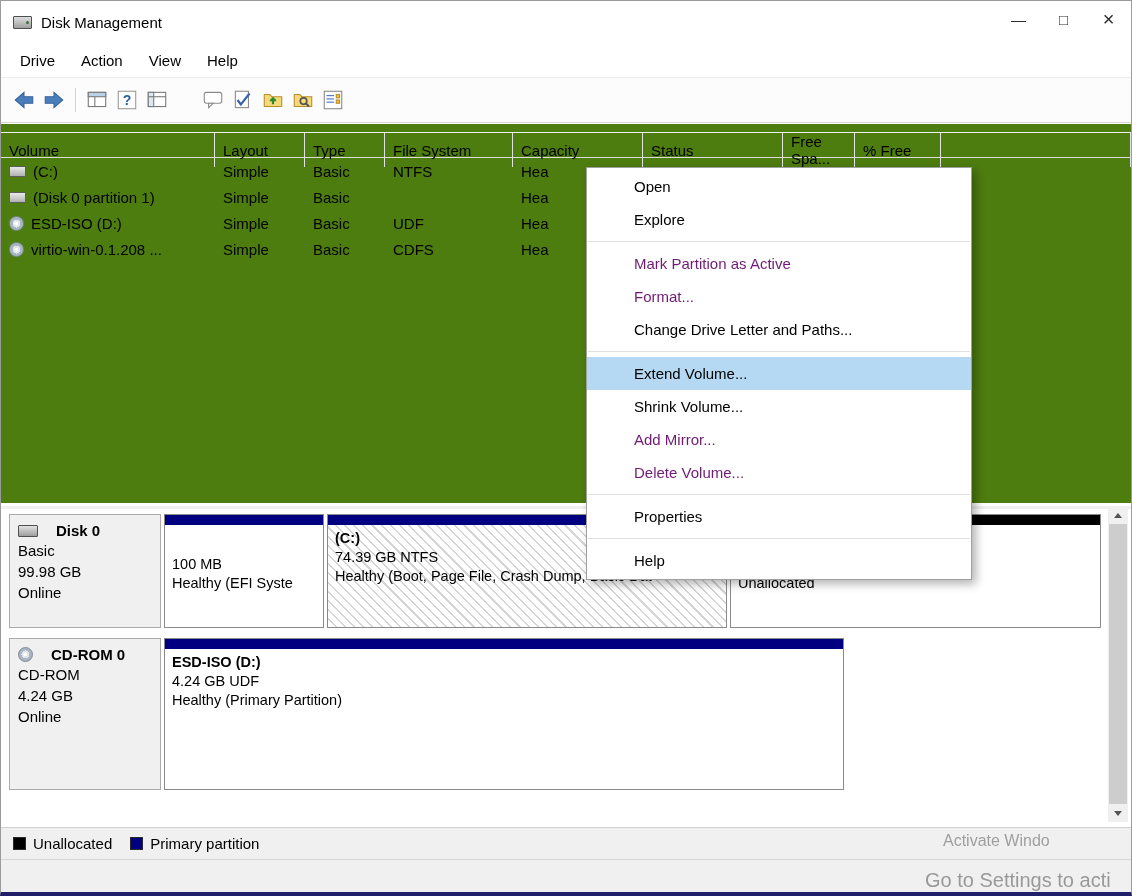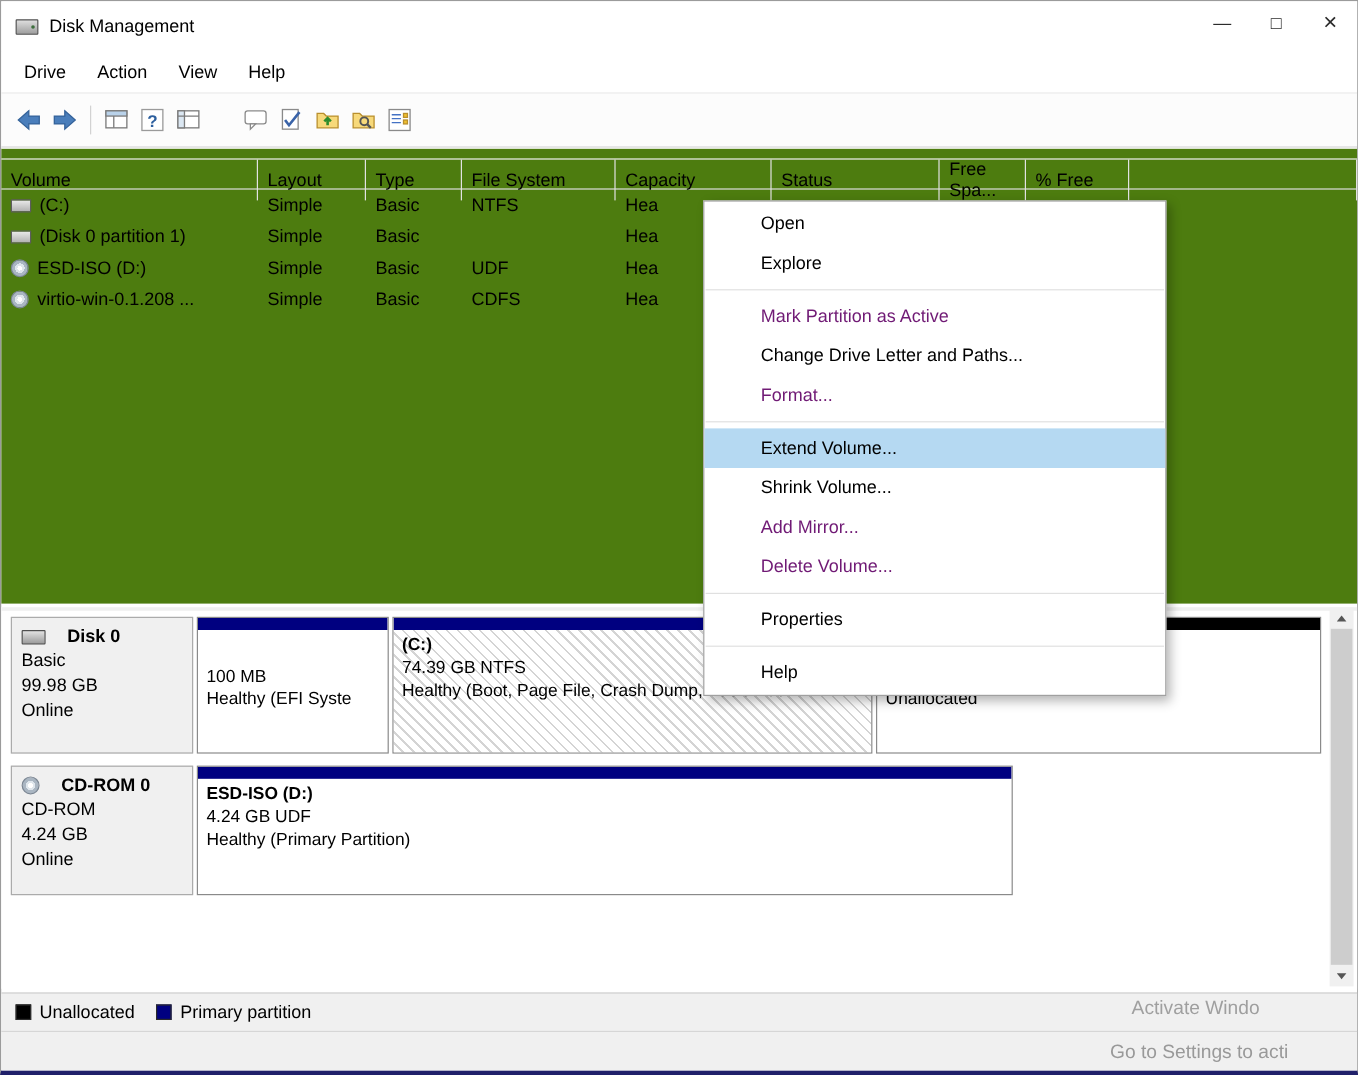--- a/index.html
+++ b/index.html
@@ -78,21 +78,21 @@
   .sb-thumb { position:absolute; top:18px; left:1px; right:1px; bottom:18px; background:#cdcdcd; }
 
   
   .legend-bar { position:absolute; left:0; top:826px; width:100%; height:32px; background:#f0f0f0;
                 border-top:1px solid #cfcfcf; display:flex; align-items:center; padding-left:12px; }
   .swatch { width:13px; height:13px; border:1px solid #2a2a2a; margin-right:7px; flex:none; }
   .swatch.black { background:#000000; }
   .swatch.navy { background:#000080; margin-left:18px; }
   .status-bar { position:absolute; left:0; top:858px; width:100%; height:34px; background:#f0f0f0; border-top:1px solid #d6d6d6; }
   .watermark1 { position:absolute; top:831px; left:942px; font-size:16px; color:#9f9f9f; white-space:nowrap; z-index:60; }
-  .watermark2 { position:absolute; top:868px; left:924px; font-size:16px; color:#999999; white-space:nowrap; z-index:60; }
+  .watermark2 { position:absolute; top:868px; left:924px; font-size:20px; color:#999999; white-space:nowrap; z-index:60; }
 </style>
 </head>
 <body>
 
 <div class="window">
 
   <div class="titlebar">
     <span class="app-icon"></span>
     <span class="title-text">Disk Management</span>
     <div class="win-controls">
@@ -287,21 +287,21 @@
           <div class="part-body">
             <div class="part-lines offset">
               <div>25.50 GB</div>
               <div>Unallocated</div>
             </div>
           </div>
         </div>
       </div>
     </div>
 
-    <div class="disk-row" style="height:108px">
+    <div class="disk-row" style="height:152px">
       <div class="disk-label">
         <div class="disk-name-line">
             <span class="cd-disc-icon"></span>
             <span>CD-ROM 0</span>
           </div>
         <div class="disk-meta">CD-ROM</div>
         <div class="disk-meta">4.24 GB</div>
         <div class="disk-meta">Online</div>
       </div>
       <div class="partitions">
@@ -335,22 +335,22 @@
 
   <div class="status-bar"></div>
   <div class="watermark1">Activate Windo</div>
   <div class="watermark2">Go to Settings to acti</div>
 
   <div class="context-menu">
     <div class="cm-item">Open</div>
     <div class="cm-item">Explore</div>
     <div class="cm-sep"></div>
     <div class="cm-item disabled">Mark Partition as Active</div>
+    <div class="cm-item disabled">Format...</div>
     <div class="cm-item">Change Drive Letter and Paths...</div>
-    <div class="cm-item disabled">Format...</div>
     <div class="cm-sep"></div>
     <div class="cm-item highlight">Extend Volume...</div>
     <div class="cm-item">Shrink Volume...</div>
     <div class="cm-item disabled">Add Mirror...</div>
     <div class="cm-item disabled">Delete Volume...</div>
     <div class="cm-sep"></div>
     <div class="cm-item">Properties</div>
     <div class="cm-sep"></div>
     <div class="cm-item">Help</div>
   </div>

